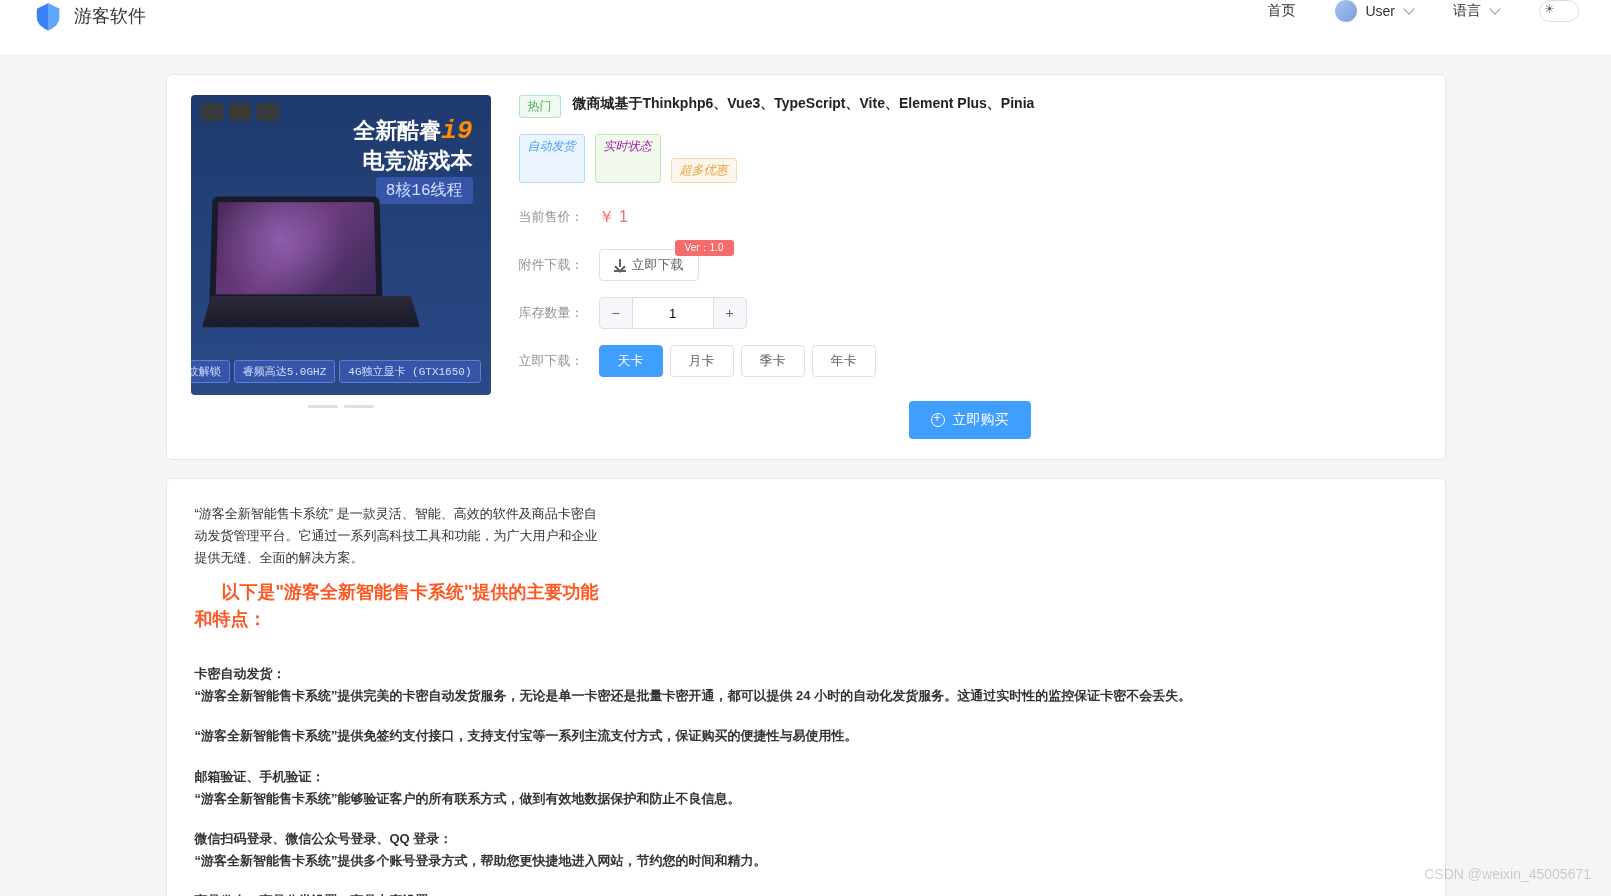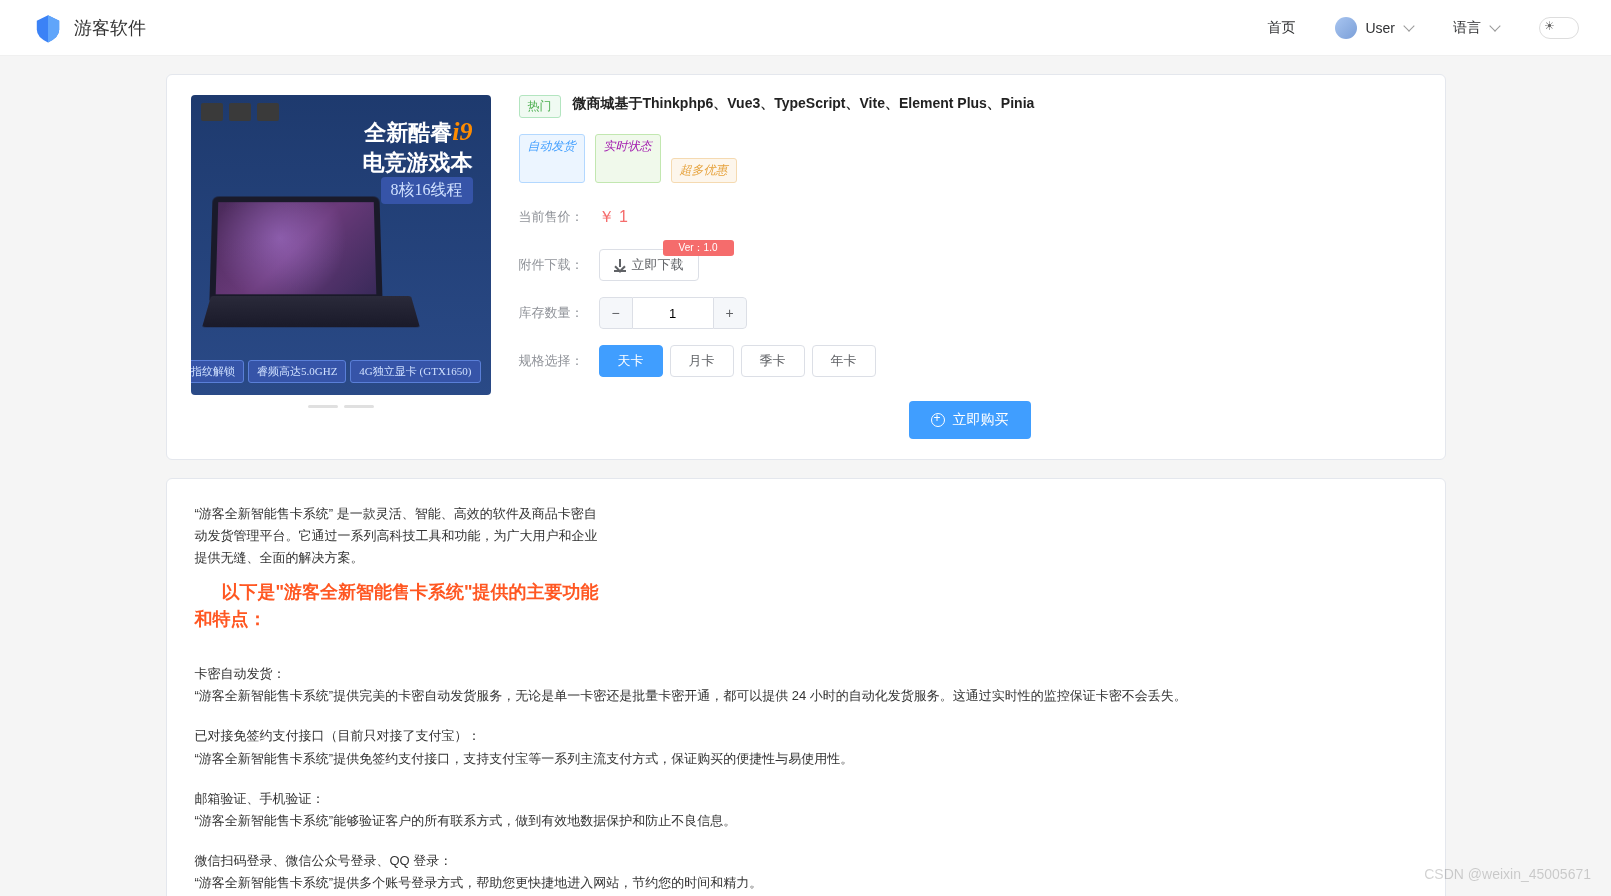--- a/index.html
+++ b/index.html
@@ -1,30 +1,30 @@
 <!DOCTYPE html>
 <html><head>
   <meta charset="utf-8">
   <style>
     * { margin: 0; padding: 0; box-sizing: border-box; }
     body { font-family: -apple-system, "Microsoft YaHei", "PingFang SC", sans-serif; font-size: 14px; color: #303133; background: #f5f5f5; }
-    .header { background: #fff; height: 56px; display: flex; align-items: center; justify-content: space-between; padding: 0 32px; border-bottom: 1px solid #f0f0f0; gap: 43px; }
+    .header { background: #fff; height: 56px; display: flex; align-items: flex-start; justify-content: space-between; padding: 0 32px; border-bottom: 1px solid #f0f0f0; gap: 43px; }
     .header-left { display: flex; align-items: center; gap: 10px; }
     .logo-icon { width: 32px; height: 32px; }
     .brand-name { font-size: 18px; color: #333; font-weight: 500; }
     .header-right { display: flex; align-items: center; gap: 40px; }
     .nav-item { color: #303133; cursor: pointer; display: flex; align-items: center; gap: 8px; font-size: 14px; }
     .avatar-dot { width: 22px; height: 22px; border-radius: 50%; background: linear-gradient(135deg, #a8c5f0, #7b9fd8); display: inline-block; }
     .chev { display: inline-block; width: 8px; height: 8px; border-right: 1.5px solid #999; border-bottom: 1.5px solid #999; transform: rotate(45deg); margin-left: 2px; position: relative; top: -2px; }
     .theme-toggle { width: 40px; height: 22px; border-radius: 11px; border: 1px solid #ddd; background: #fff; position: relative; cursor: pointer; }
     .theme-toggle::before { content: "☀"; position: absolute; left: 4px; top: 1px; font-size: 12px; color: #666; }
     .container { max-width: 1280px; margin: 0 auto; padding: 18px 0; }
     .card { background: #fff; border: 1px solid #e4e7ed; border-radius: 6px; padding: 20px 24px; margin-bottom: 18px; }
     .product-row { display: flex; gap: 28px; }
-    .product-image { width: 300px; height: 300px; flex-shrink: 0; background: linear-gradient(180deg, #1e3a6e 0%, #2a4a87 100%); border-radius: 4px; position: relative; overflow: hidden; color: #fff; font-family: Liberation Serif, serif; }
+    .product-image { width: 300px; height: 300px; flex-shrink: 0; background: linear-gradient(180deg, #1e3a6e 0%, #2a4a87 100%); border-radius: 4px; position: relative; overflow: hidden; color: #fff; font-family: Liberation Mono, monospace; }
     .pimg-top-icons { position: absolute; top: 8px; left: 10px; display: flex; gap: 6px; }
     .pimg-top-icons span { width: 22px; height: 18px; background: #3a3a3a; border-radius: 2px; display: inline-block; }
     .pimg-title { position: absolute; top: 20px; right: 18px; text-align: right; font-weight: bold; line-height: 1.3; }
     .pimg-t1 { font-size: 22px; color: #fff; }
     .pimg-t1 .i9 { color: #ff8c00; font-style: italic; font-size: 26px; }
     .pimg-t2 { font-size: 22px; color: #fff; }
     .pimg-chip { position: absolute; top: 82px; right: 18px; background: #3654a8; color: #cfe0ff; font-size: 16px; padding: 3px 10px; border-radius: 4px; }
     .laptop { position: absolute; bottom: 50px; left: 20px; width: 200px; height: 150px; }
     .laptop-screen { width: 170px; height: 105px; background: linear-gradient(135deg, #4a2a5a, #6a3a7a, #3a2a5a); border: 6px solid #1a1a2a; border-radius: 6px 6px 0 0; transform: perspective(400px) rotateX(8deg); position: relative; overflow: hidden; }
     .laptop-screen::before { content: ""; position: absolute; inset: 0; background: radial-gradient(circle at 40% 40%, rgba(200,150,255,0.4), transparent 60%); }
@@ -43,37 +43,37 @@
     .tag-green { color: #a21caf; border-color: #c2e7b0; background: #f0f9eb; }
     .tag-orange { color: #e6a23c; border-color: #f5dab1; background: #fdf6ec; margin-top: 24px; }
     .field-row { display: flex; align-items: center; margin-bottom: 16px; min-height: 32px; }
     .field-label { width: 80px; color: #909399; font-size: 13px; flex-shrink: 0; }
     .price { color: #f56c6c; font-size: 16px; }
     .download-btn { display: inline-flex; align-items: center; gap: 6px; border: 1px solid #dcdfe6; background: #fff; padding: 6px 14px; border-radius: 4px; font-size: 13px; cursor: pointer; color: #606266; position: relative; }
     .download-icon { width: 12px; height: 12px; position: relative; display: inline-block; }
     .download-icon::before { content: ""; position: absolute; left: 5px; top: 0; width: 2px; height: 8px; background: #606266; }
     .download-icon::after { content: ""; position: absolute; left: 2px; top: 4px; width: 6px; height: 6px; border-right: 2px solid #606266; border-bottom: 2px solid #606266; transform: rotate(45deg); }
     .download-icon-line { position: absolute; bottom: -1px; left: 0; width: 12px; height: 2px; background: #606266; }
-    .ver-badge { position: absolute; top: -10px; right: -36px; background: #f56c6c; color: #fff; font-size: 10px; padding: 1px 16px; border-radius: 3px; white-space: nowrap; }
+    .ver-badge { position: absolute; top: -10px; right: -36px; background: #f56c6c; color: #fff; font-size: 10px; padding: 1px 10px; border-radius: 3px; white-space: nowrap; }
     .stepper { display: flex; align-items: center; border-radius: 4px; overflow: hidden; }
     .step-btn { width: 34px; height: 32px; border: 1px solid #dcdfe6; background: #f5f7fa; color: #606266; display: flex; align-items: center; justify-content: center; cursor: pointer; font-size: 14px; }
     .step-btn.minus { border-radius: 4px 0 0 4px; }
     .step-btn.plus { border-radius: 0 4px 4px 0; }
     .step-input { width: 80px; height: 32px; border: 1px solid #dcdfe6; border-left: none; border-right: none; text-align: center; font-size: 13px; outline: none; }
     .spec-btns { display: flex; gap: 7px; }
     .spec-btn { padding: 6px 18px; border: 1px solid #dcdfe6; background: #fff; border-radius: 4px; font-size: 13px; cursor: pointer; color: #606266; }
     .spec-btn.active { background: #409eff; border-color: #409eff; color: #fff; }
     .buy-row { margin-top: 24px; text-align: center; }
     .buy-btn { display: inline-flex; align-items: center; gap: 8px; background: #409eff; color: #fff; border: none; padding: 10px 22px; border-radius: 4px; font-size: 14px; cursor: pointer; }
     .cart-icon { width: 14px; height: 14px; border: 1.8px solid #fff; border-radius: 50%; position: relative; }
     .cart-icon::before { content: "+"; position: absolute; left: 2px; top: -3px; font-size: 12px; color: #fff; }
     .desc-card { background: #fff; border: 1px solid #e4e7ed; border-radius: 6px; padding: 24px 28px; }
     .desc-intro { max-width: 410px; color: #333; line-height: 1.7; font-size: 13px; margin-bottom: 10px; }
     .desc-heading { color: #ff5722; font-size: 18px; font-weight: bold; line-height: 1.5; max-width: 420px; margin-bottom: 30px; text-indent: 1.5em; }
-    .desc-block { margin-bottom: 18px; line-height: 1.7; font-size: 13px; color: #333; }
+    .desc-block { margin-bottom: 18px; line-height: 1.7; font-size: 13px; color: #333; font-weight: bold; }
     .desc-block-title { color: #333; }
     .watermark { position: fixed; bottom: 14px; right: 20px; color: rgba(0,0,0,0.18); font-size: 14px; font-family: sans-serif; pointer-events: none; }
   </style>
 </head>
 <body>
 
 <div class="header">
   <div class="header-left">
     <svg class="logo-icon" viewBox="0 0 40 40">
         <path d="M20 4 L34 11 L34 22 Q34 32 20 38 Q6 32 6 22 L6 11 Z" fill="#3b82f6"></path>
@@ -153,21 +153,21 @@
         </div>
         <div class="field-row">
           <span class="field-label">库存数量：</span>
           <div class="stepper">
             <span class="step-btn minus">−</span>
             <input class="step-input" value="1" style="">
             <span class="step-btn plus">+</span>
           </div>
         </div>
         <div class="field-row">
-          <span class="field-label">规格选择：</span>
+          <span class="field-label">立即下载：</span>
           <div class="spec-btns">
             <button class="spec-btn active">天卡</button>
             <button class="spec-btn">月卡</button>
             <button class="spec-btn">季卡</button>
             <button class="spec-btn">年卡</button>
           </div>
         </div>
         <div class="buy-row">
           <button class="buy-btn">
             <span class="cart-icon"></span>
@@ -180,21 +180,20 @@
 
   <div class="desc-card">
     <p class="desc-intro">“游客全新智能售卡系统” 是一款灵活、智能、高效的软件及商品卡密自动发货管理平台。它通过一系列高科技工具和功能，为广大用户和企业提供无缝、全面的解决方案。</p>
     <p class="desc-heading">以下是"游客全新智能售卡系统"提供的主要功能和特点：</p>
 
     <div class="desc-block">
       <div class="desc-block-title">卡密自动发货：</div>
       <div>“游客全新智能售卡系统”提供完美的卡密自动发货服务，无论是单一卡密还是批量卡密开通，都可以提供 24 小时的自动化发货服务。这通过实时性的监控保证卡密不会丢失。</div>
     </div>
     <div class="desc-block">
-      <div class="desc-block-title">已对接免签约支付接口（目前只对接了支付宝）：</div>
       <div>“游客全新智能售卡系统”提供免签约支付接口，支持支付宝等一系列主流支付方式，保证购买的便捷性与易使用性。</div>
     </div>
     <div class="desc-block">
       <div class="desc-block-title">邮箱验证、手机验证：</div>
       <div>“游客全新智能售卡系统”能够验证客户的所有联系方式，做到有效地数据保护和防止不良信息。</div>
     </div>
     <div class="desc-block">
       <div class="desc-block-title">微信扫码登录、微信公众号登录、QQ 登录：</div>
       <div>“游客全新智能售卡系统”提供多个账号登录方式，帮助您更快捷地进入网站，节约您的时间和精力。</div>
     </div>

